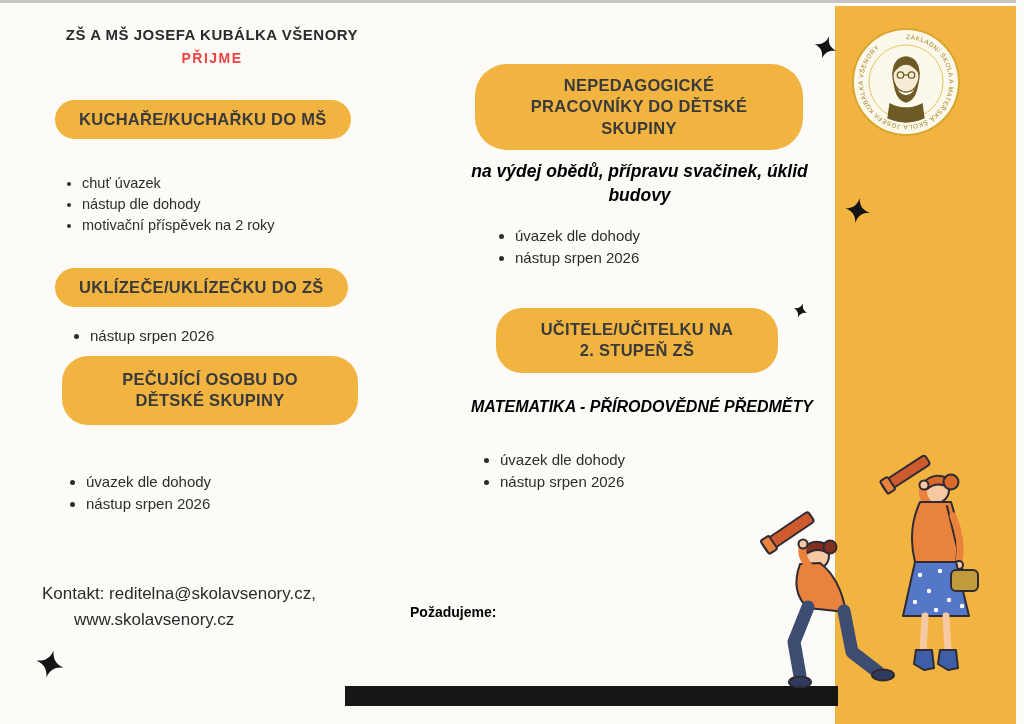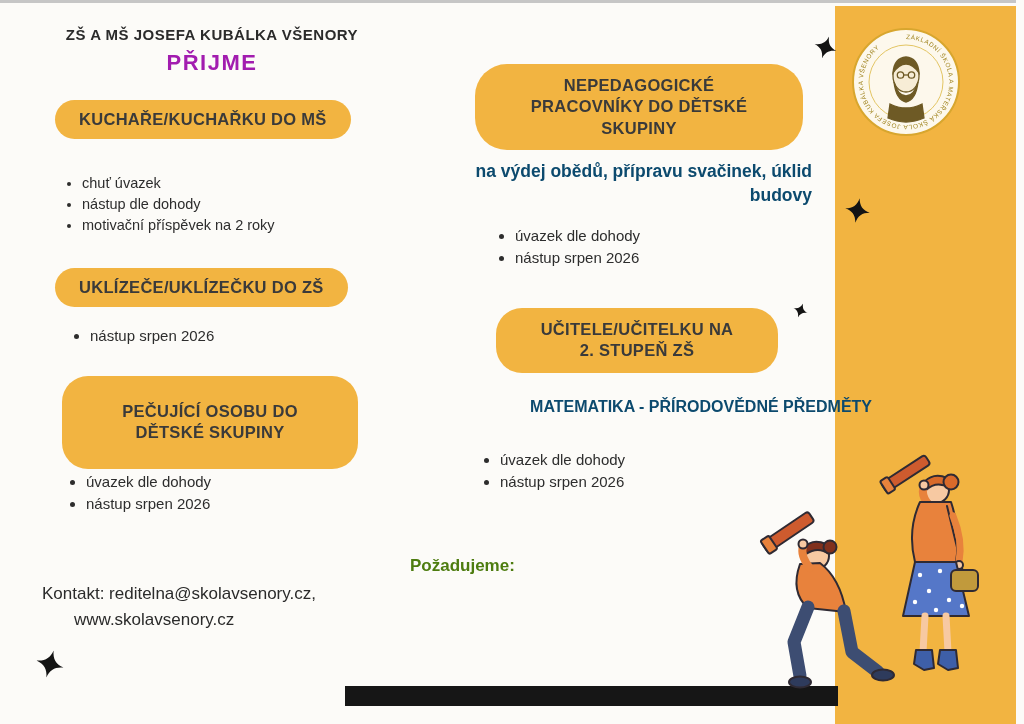--- a/index.html
+++ b/index.html
@@ -7,32 +7,32 @@
   body { font-family:"Liberation Sans", sans-serif; }
   .page { position:relative; width:1024px; height:724px; background:#FCFBF8; overflow:hidden; color:#2d2d2d; }
   .abs { position:absolute; }
 
   .top-line { left:0; top:0; width:1016px; height:3px; background:#c6c6c6; }
   .band { left:835px; top:6px; width:181px; height:718px; background:var(--accent,#F2B441); }
   .bar { left:345px; top:686px; width:493px; height:20px; background:#161616; z-index:2; }
 
   .header { text-align:center; }
   .school { font-size:15px; font-weight:700; letter-spacing:0.5px; color:#2b2b2b; }
-  .prijme { font-size:22px; font-weight:700; letter-spacing:1.5px; margin-top:7px; color:#a21caf;text-align:center; }
+  .prijme { font-size:14px; font-weight:700; letter-spacing:1.5px; margin-top:7px; color:#ef4444;text-align:center; }
 
   .pill { background:var(--accent,#F2B441); font-weight:700; color:#3a3a3a; text-align:center;
           line-height:1.3; letter-spacing:0.3px; font-size:16.5px; }
   .pill-sm { display:inline-block; padding:9px 24px; border-radius:21px; white-space:nowrap; }
   .pill-box { border-radius:26px; }
 
   ul.bullets { list-style:disc; padding-left:18px; line-height:1.3; color:#2d2d2d; }
   ul.bullets li { margin:2px 0; }
 
-  .subtitle { font-weight:700; text-align:right; line-height:1.35; color:#0c4a6e; }
-  .req-title { font-weight:700; font-size:17px; color:#4d7c0f; }
+  .subtitle { font-weight:700; text-align:center; line-height:1.35; color:#000000;font-style:italic; }
+  .req-title { font-weight:700; font-size:14px; color:#000000;margin-top:48px; }
 
   .contact { font-size:17px; line-height:1.32; color:#2b2b2b; }
   .contact .www { margin-top:4px;margin-left:32px; }
 
   .sparkle svg { display:block; width:100%; height:100%; }
   .z3 { z-index:3; }
 </style>
 </head>
 <body>
 
@@ -52,21 +52,21 @@
       <li>chuť úvazek</li>
       <li>nástup dle dohody</li>
       <li>motivační příspěvek na 2 roky</li>
     </ul>
 
   <div class="abs pill pill-sm" style="left:55px;top:268px;">UKLÍZEČE/UKLÍZEČKU DO ZŠ</div>
   <ul class="abs bullets" style="left:72px;top:324px;font-size:15px;">
       <li>nástup srpen 2026</li>
     </ul>
 
-  <div class="abs pill pill-box" style="left:62px;top:376px;width:296px;padding:25px 27px;">PEČUJÍCÍ OSOBU DO DĚTSKÉ SKUPINY</div>
+  <div class="abs pill pill-box" style="left:62px;top:356px;width:296px;padding:13px 27px;">PEČUJÍCÍ OSOBU DO DĚTSKÉ SKUPINY</div>
   <ul class="abs bullets" style="left:68px;top:470px;font-size:15px;">
       <li>úvazek dle dohody</li>
       <li>nástup srpen 2026</li>
     </ul>
 
   <div class="abs contact" style="left:42px;top:583px;">
     <div>Kontakt: reditelna@skolavsenory.cz,</div>
     <div class="www">www.skolavsenory.cz</div>
   </div>
 

